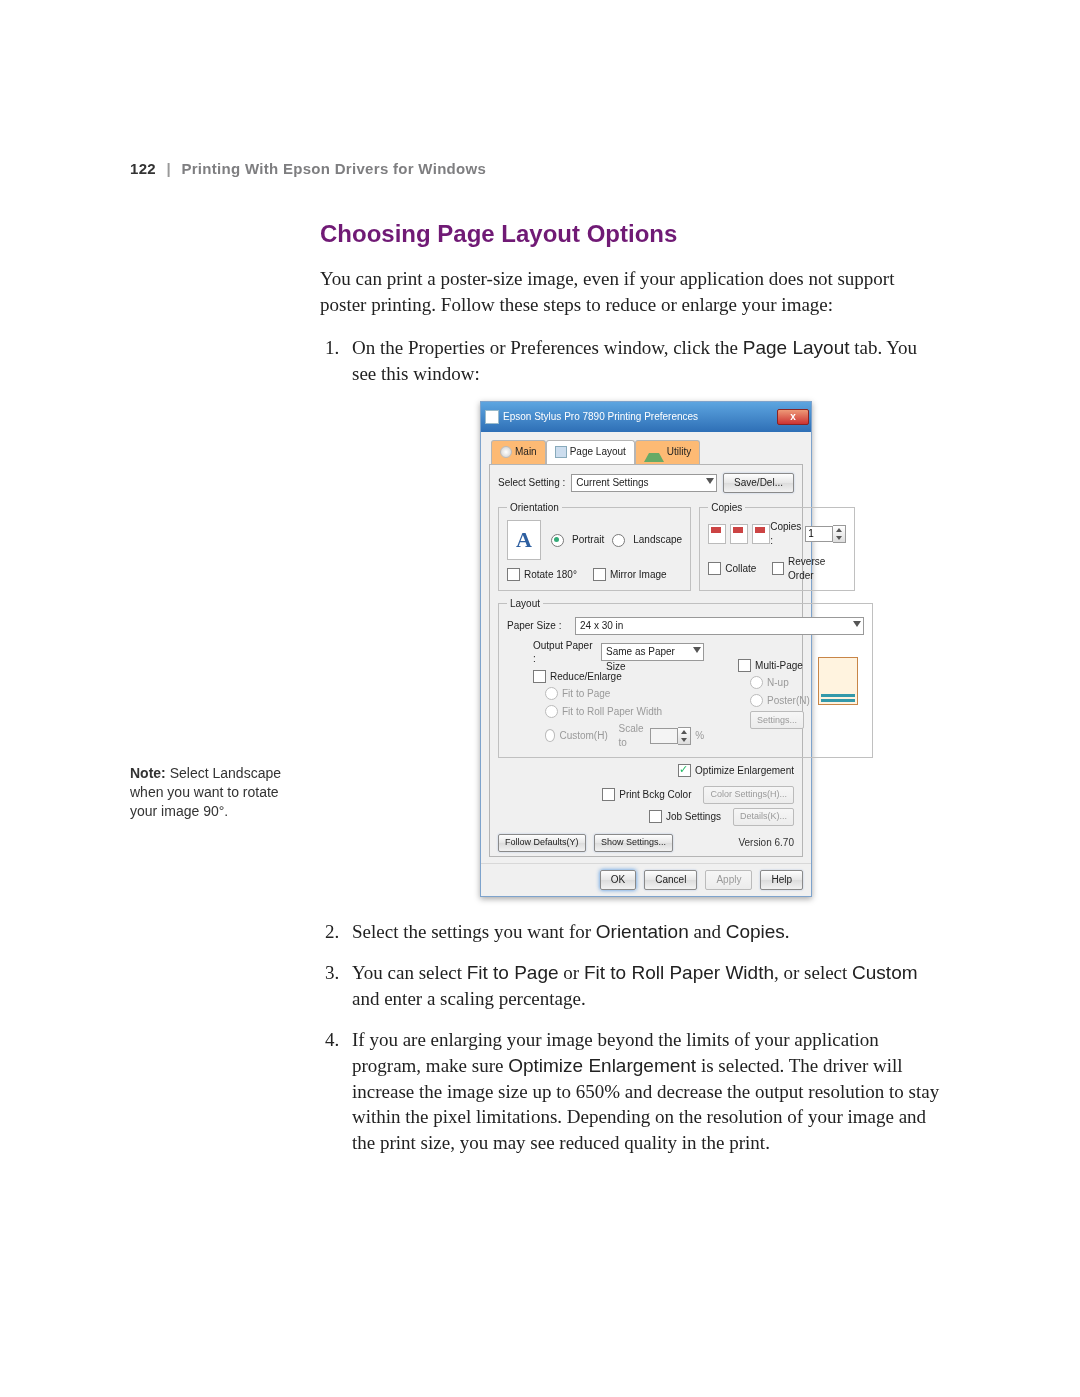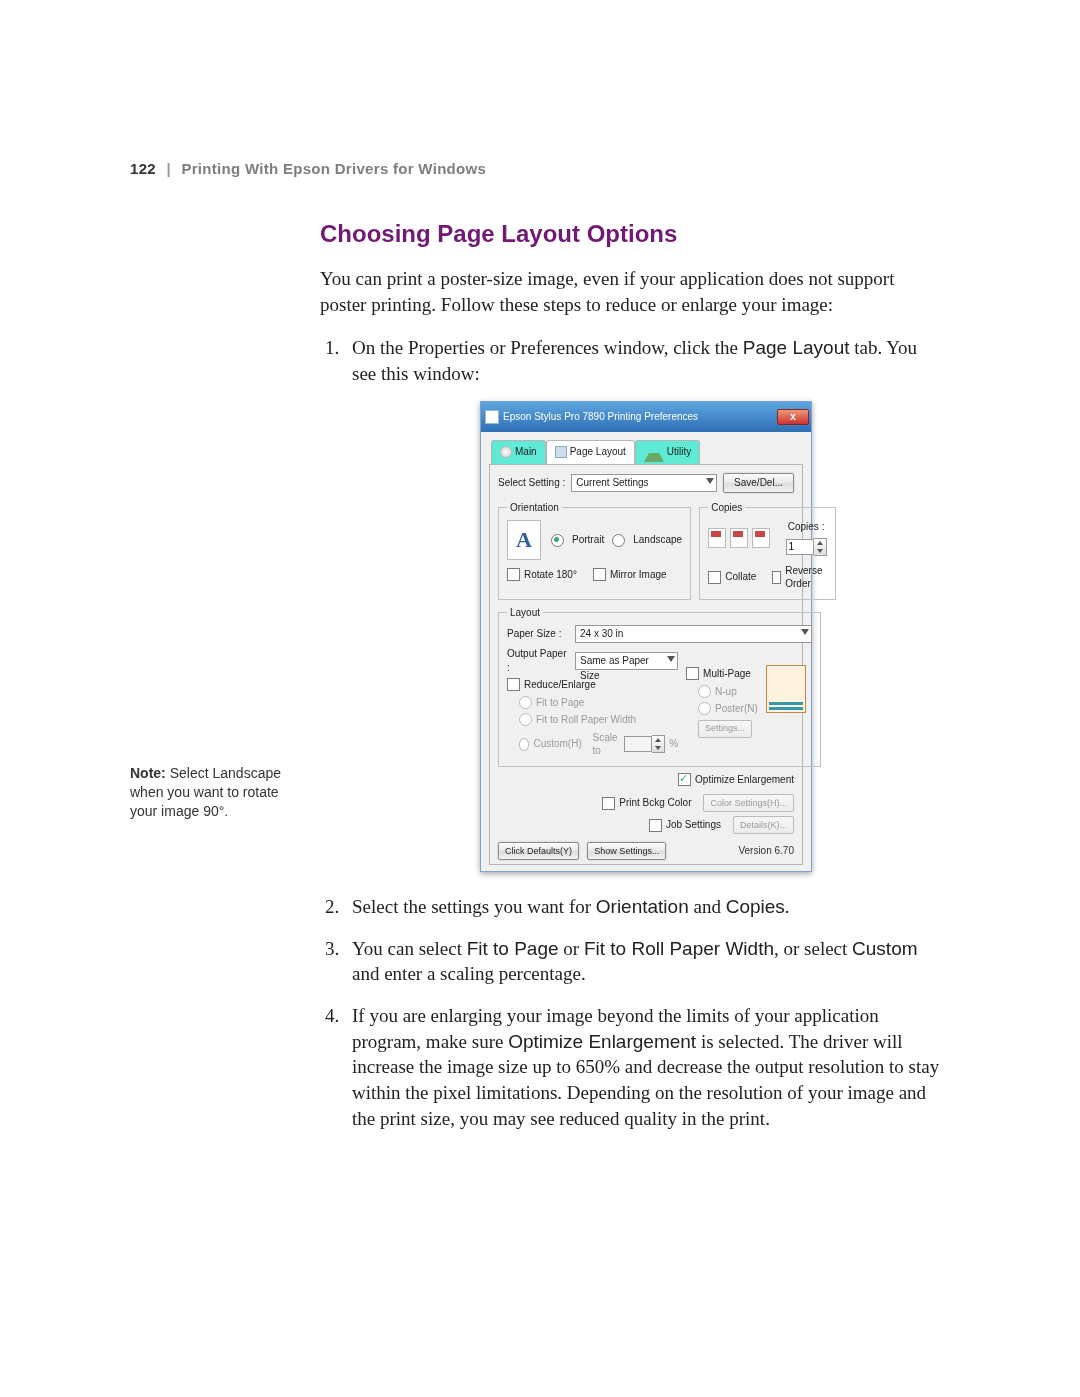--- a/index.html
+++ b/index.html
@@ -116,21 +116,21 @@
     position: relative;
     color:#fff;
     display:flex; align-items:center; justify-content:center;
     font-weight:700; font-size:10px;
   }
   .dlg-body { padding: 4px 8px 6px 8px; background:#f0f0f0; }
   .ptabs { display:flex; gap:0; margin:4px 2px 0 2px; }
   .ptab {
     border:1px solid #b5b5b5; border-bottom:none;
     padding:2px 8px; font-size:10px;
-    background:#5eead4;
+    background:#fdba74;
     display:flex; align-items:center; gap:3px;
     border-radius:3px 3px 0 0;
   }
   .ptab.active { background:#fff; position:relative; z-index:2; }
   .ptab .ti { width:10px; height:10px; display:inline-block; }
   .ti-main { background: radial-gradient(#fff,#ccc); border-radius:50%; border:1px solid #bbb; }
   .ti-layout { border:1px solid #8ab; background:#cde; }
   .ti-utility { width:0;height:0;border-left:5px solid transparent;border-right:5px solid transparent;border-bottom:9px solid #6a6; }
   .tabpanel { border:1px solid #b5b5b5; background:#f0f0f0; padding:8px 8px 4px 8px; }
 
@@ -176,21 +176,21 @@
   .cop-ico { width:16px; height:18px; border:1px solid #bbb; background:#fff; position:relative; }
   .cop-ico::after { content:""; position:absolute; left:2px; top:2px; width:10px; height:6px; background:#c44; }
   .spin { display:inline-flex; align-items:center; }
   .spin input { width:22px; height:14px; border:1px solid #999; font-size:10px; padding:0 2px; }
   .spin .arrows { width:12px; height:16px; border:1px solid #999; border-left:none; background:linear-gradient(#fff,#ddd); position:relative; }
   .spin .arrows::before, .spin .arrows::after { content:""; position:absolute; left:3px; width:0;height:0;border-left:3px solid transparent;border-right:3px solid transparent; }
   .spin .arrows::before { top:2px; border-bottom:4px solid #555; }
   .spin .arrows::after { bottom:2px; border-top:4px solid #555; }
 
   .layout-grid { display:flex; gap:8px; }
-  .layout-col { flex:1; }
+  .layout-col { flex:1;margin-left:26px; }
   .kv { display:flex; align-items:center; gap:6px; margin-bottom:4px; }
   .kv .klbl { width:62px; font-size:10px; }
   .preview-thumb { width:40px; height:48px; border:1px solid #c88547; background:#fff3df; display:flex; flex-direction:column; justify-content:flex-end; padding:2px; box-sizing:border-box; }
   .preview-thumb .bar { height:3px; background:#39a; margin-top:2px; }
   .row-space { display:flex; justify-content:space-between; align-items:center; }
   .version { font-size:10px; color:#333; }
   .dlg-footer {
     display:flex; justify-content:flex-end; gap:8px;
     padding:6px 8px; background:#f0f0f0; border-top:1px solid #d8d8d8;
   }
@@ -277,21 +277,21 @@
                 </fieldset>
 
                 <fieldset class="grp" style="flex:1">
                   <legend>Copies</legend>
                   <div style="display:flex; align-items:center; justify-content:space-between;">
                     <div class="cop-icons">
                       <span class="cop-ico"></span>
                         <span class="cop-ico"></span>
                         <span class="cop-ico"></span>
                     </div>
-                    <div style="display:flex; align-items:center; gap:4px;flex-direction:column;">
+                    <div style="display:flex; align-items:center; gap:4px;">
                       <span class="lbl">Copies :</span>
                       <span class="spin">
                         <input value="1" style="">
                         <span class="arrows"></span>
                       </span>
                     </div>
                   </div>
                   <div style="display:flex; gap:16px; margin-top:8px; justify-content:space-between;">
                     <span class="chkline">
                         <span class="chk"></span>
@@ -382,27 +382,33 @@
               <div class="row-space" style="margin-bottom:8px; justify-content:flex-end; gap:12px;">
                 <span class="chkline">
                     <span class="chk"></span>
                     <span>Job Settings</span>
                   </span>
                 <span class="btn sm disabled">Details(K)...</span>
               </div>
 
               <div class="row-space">
                 <div>
-                  <span class="btn sm">Click Defaults(Y)</span>
+                  <span class="btn sm">Follow Defaults(Y)</span>
                   &nbsp;
                   <span class="btn sm">Show Settings...</span>
                 </div>
                 <span class="version">Version 6.70</span>
               </div>
             </div>
+          </div>
+          <div class="dlg-footer">
+            <span class="btn primary">OK</span>
+            <span class="btn">Cancel</span>
+            <span class="btn disabled">Apply</span>
+            <span class="btn">Help</span>
           </div>
         </div>
 
       </li>
 
       <li>
         <p>
           <span>Select the settings you want for </span><span class="ui-term">Orientation</span><span> and </span><span class="ui-term">Copies</span><span>.</span>
         </p>
       </li>

